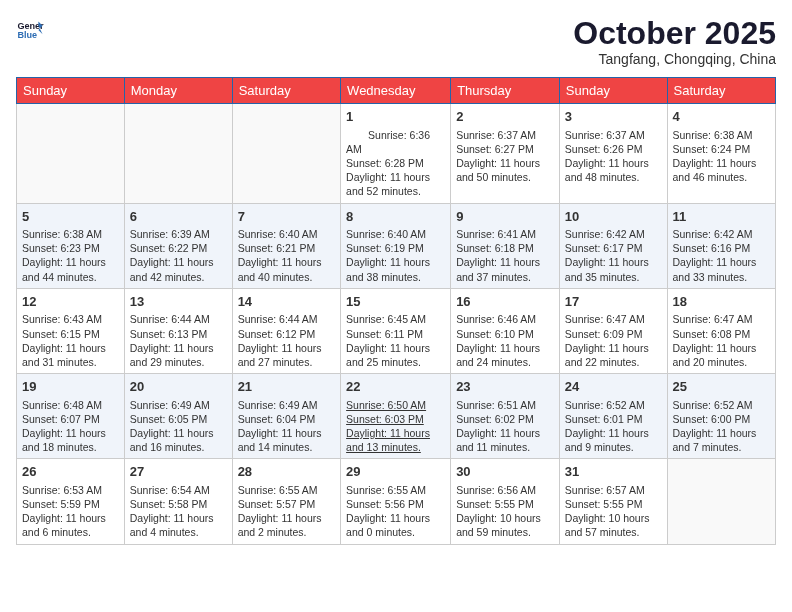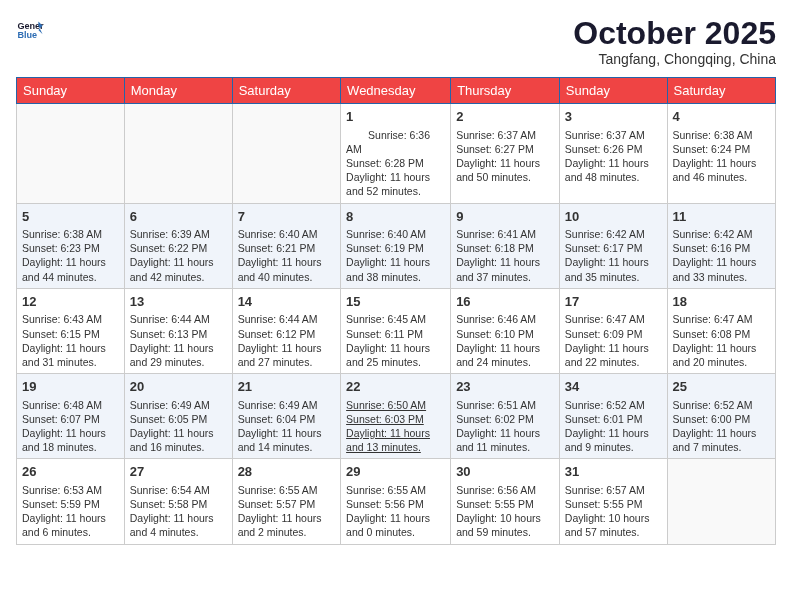--- a/index.html
+++ b/index.html
@@ -206,21 +206,21 @@
 Daylight: 11 hours
 and 14 minutes.</span></td>
           <td><span class="day-num">22</span><span style="white-space: pre-line; text-decoration: underline;">Sunrise: 6:50 AM
 Sunset: 6:03 PM
 Daylight: 11 hours
 and 13 minutes.</span></td>
           <td><span class="day-num">23</span><span style="white-space: pre-line;">Sunrise: 6:51 AM
 Sunset: 6:02 PM
 Daylight: 11 hours
 and 11 minutes.</span></td>
-          <td><span class="day-num">34</span><span style="white-space: pre-line;">Sunrise: 6:52 AM
+          <td><span class="day-num">24</span><span style="white-space: pre-line;">Sunrise: 6:52 AM
 Sunset: 6:01 PM
 Daylight: 11 hours
 and 9 minutes.</span></td>
           <td><span class="day-num">25</span><span style="white-space: pre-line;">Sunrise: 6:52 AM
 Sunset: 6:00 PM
 Daylight: 11 hours
 and 7 minutes.</span></td>
         </tr>
         <tr>
           <td><span class="day-num">26</span><span style="white-space: pre-line;">Sunrise: 6:53 AM

